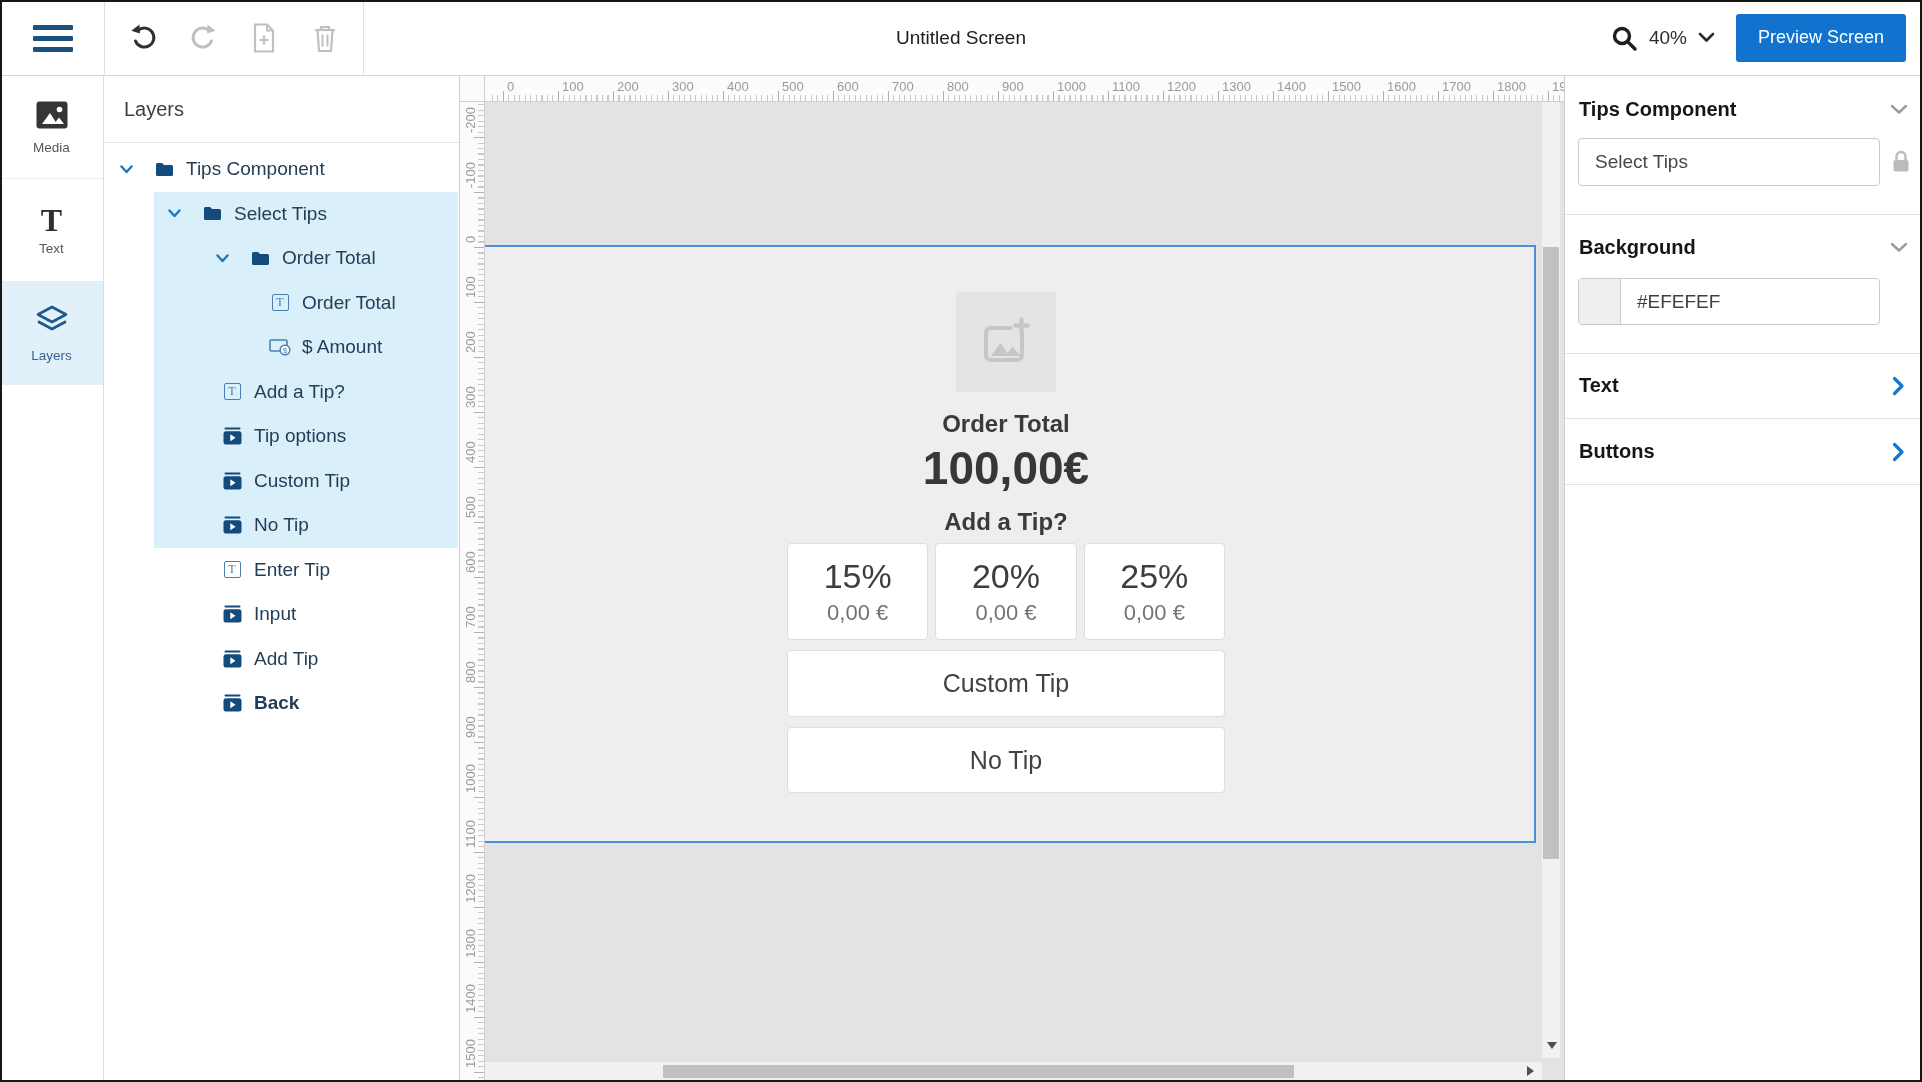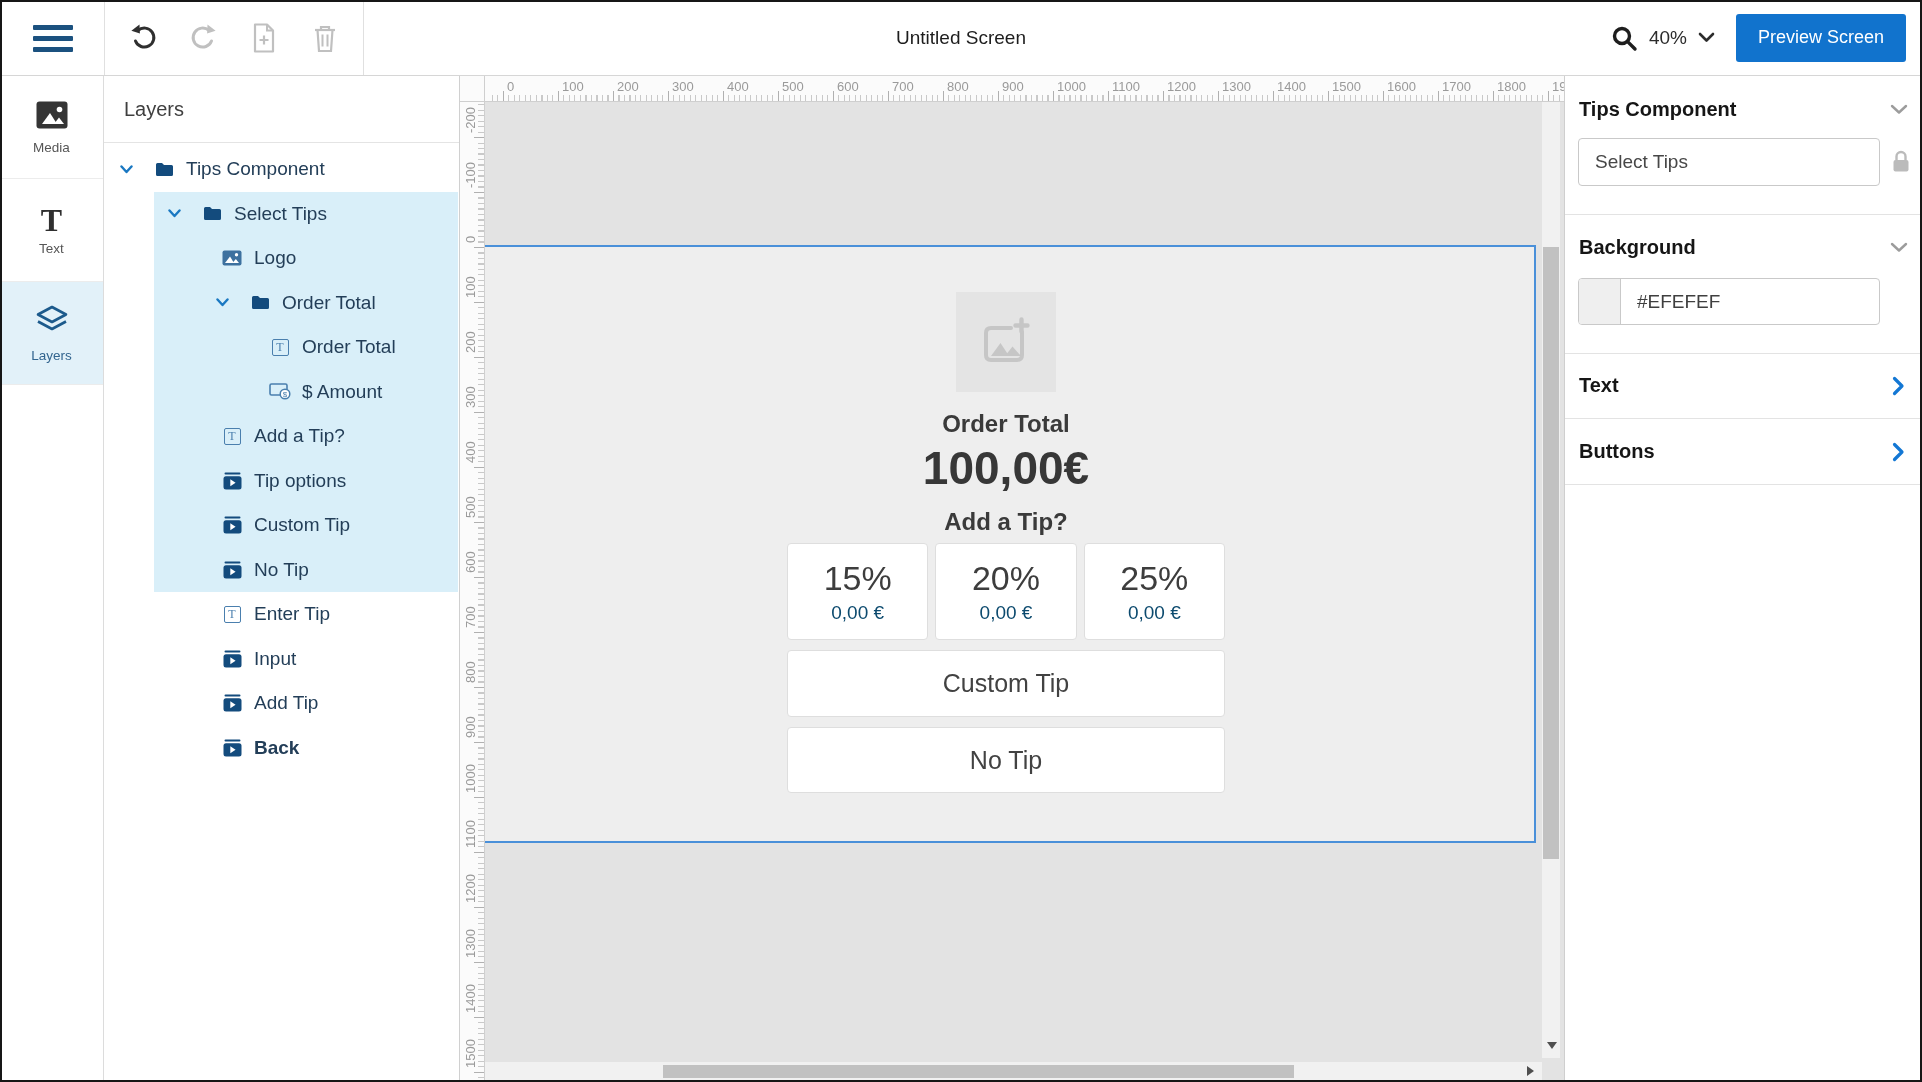--- a/index.html
+++ b/index.html
@@ -72,21 +72,21 @@
   .ot-label { position:absolute; left:0; right:0; top:163px; text-align:center; font-size:24px;
               font-weight:bold; color:#3a3a3a; }
   .ot-value { position:absolute; left:0; right:0; top:194px; text-align:center; font-size:46px;
               font-weight:bold; color:#373737; }
   .tip-q { position:absolute; left:0; right:0; top:261px; text-align:center; font-size:24px;
            font-weight:bold; color:#3a3a3a; }
   .tip-cards { position:absolute; left:309px; top:296px; width:438px; height:97px; display:flex; gap:7px; }
   .tcard { flex:1; background:#fff; border:1px solid #dedede; border-radius:4px; display:flex;
            flex-direction:column; align-items:center; justify-content:center; cursor:pointer; }
   .tpct { font-size:34px; color:#3d3d3d; }
-  .tamt { margin-top:4px; font-size:19px; color:#0c4a6e; }
+  .tamt { margin-top:4px; font-size:22px; color:#737373; }
   .wide-btn { position:absolute; left:309px; width:438px; background:#fff; border:1px solid #dedede;
               border-radius:4px; display:flex; align-items:center; justify-content:center;
               font-size:25px; color:#424242; cursor:pointer; }
   .wb-custom { top:403px; height:67px; }
   .wb-notip  { top:480px; height:66px; }
 
   .vscroll { position:absolute; left:1082px; top:0; width:18px; height:982px; background:#f1f1f1; }
   .vthumb { position:absolute; left:1px; width:16px; top:171px; height:612px; background:#c1c1c1; }
   .varrow { position:absolute; left:1087px; top:966px; width:0; height:0;
             border-left:5px solid transparent; border-right:5px solid transparent; border-top:7px solid #4f4f4f; }
@@ -224,31 +224,20 @@
             <svg width="13" height="9" viewBox="0 0 13 9">
               <polyline points="1.5,1.5 6.5,7 11.5,1.5" fill="none" stroke="#1a78c2" stroke-width="2.4" stroke-linecap="round" stroke-linejoin="round"></polyline>
             </svg>
           </span>
           <span class="nicon">
             <svg width="19" height="15" viewBox="0 0 19 15">
               <path d="M1 2.5 Q1 1 2.5 1 L7 1 L9 3 L16.5 3 Q18 3 18 4.5 L18 12.5 Q18 14 16.5 14 L2.5 14 Q1 14 1 12.5 Z" fill="#134b7d"></path>
             </svg>
           </span>
           <span class="nlabel">Select Tips</span>
-        </div>
-        <div class="trow hl" style="padding-left: 112px;">
-          <span class="nicon">
-            <svg width="20" height="16" viewBox="0 0 20 16">
-              <rect x="0.5" y="0.5" width="19" height="15" rx="2" fill="#3d719f"></rect>
-              <polygon points="3,13 8,6.5 12,13" fill="#fff"></polygon>
-              <polygon points="10.5,13 13.8,9 17,13" fill="#fff"></polygon>
-              <circle cx="14.5" cy="4.8" r="1.7" fill="#fff"></circle>
-            </svg>
-          </span>
-          <span class="nlabel">Logo</span>
         </div>
         <div class="trow hl" style="padding-left: 112px;">
           <span class="chevslot">
             <svg width="13" height="9" viewBox="0 0 13 9">
               <polyline points="1.5,1.5 6.5,7 11.5,1.5" fill="none" stroke="#1a78c2" stroke-width="2.4" stroke-linecap="round" stroke-linejoin="round"></polyline>
             </svg>
           </span>
           <span class="nicon">
             <svg width="19" height="15" viewBox="0 0 19 15">
               <path d="M1 2.5 Q1 1 2.5 1 L7 1 L9 3 L16.5 3 Q18 3 18 4.5 L18 12.5 Q18 14 16.5 14 L2.5 14 Q1 14 1 12.5 Z" fill="#134b7d"></path>

